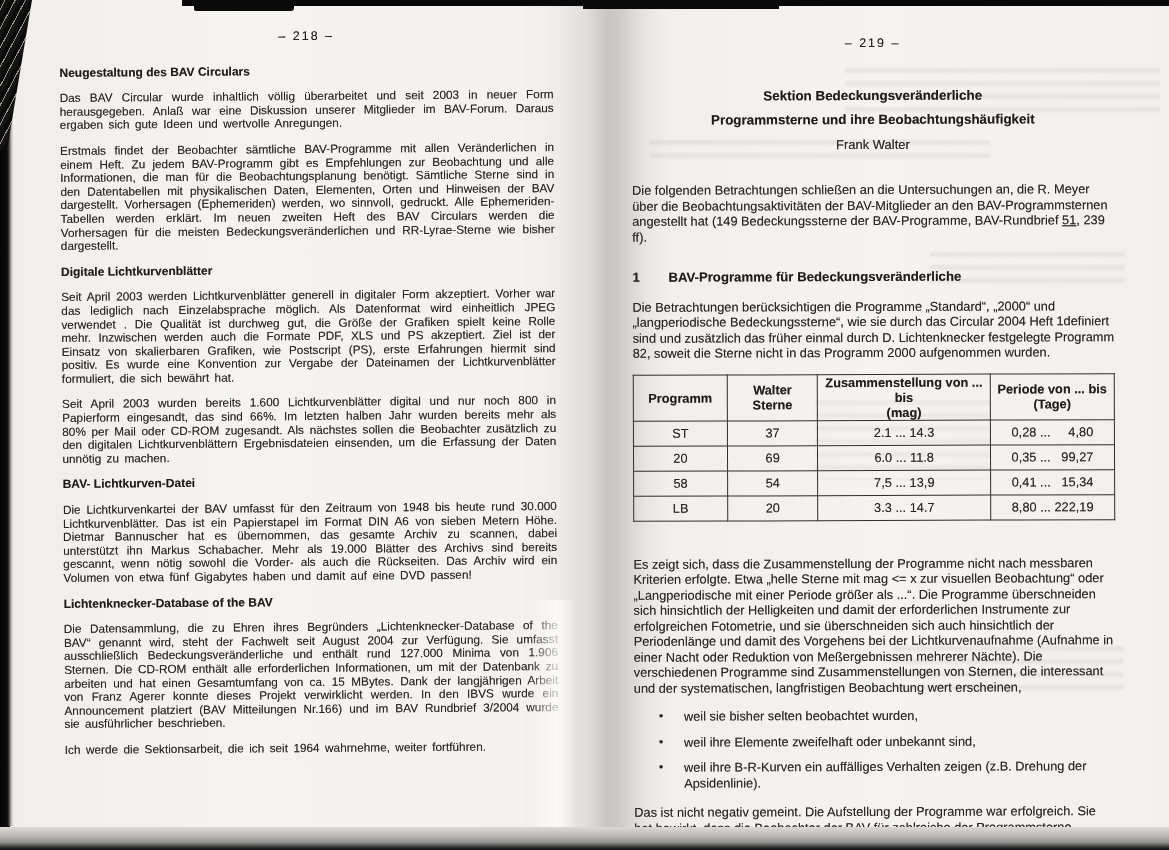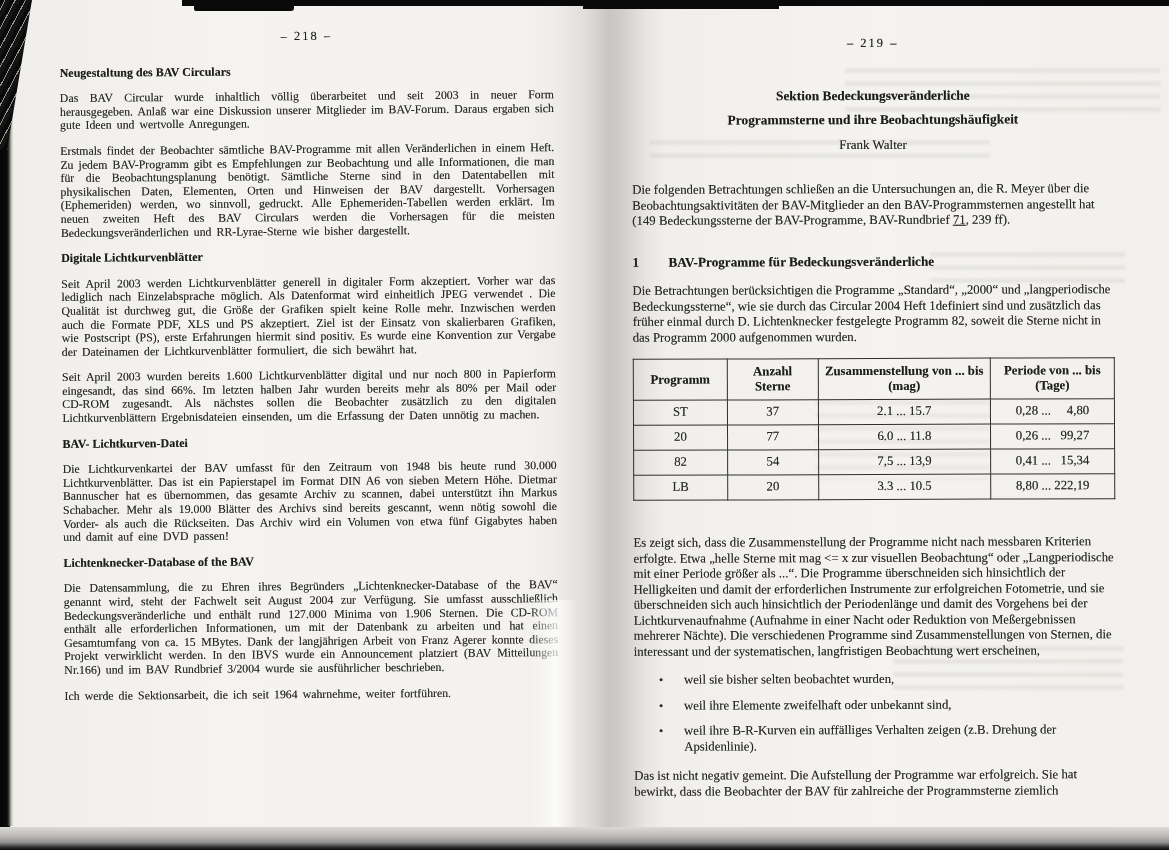--- a/index.html
+++ b/index.html
@@ -1,17 +1,17 @@
 <!DOCTYPE html>
 <html><head>
 <meta charset="utf-8">
 <style>
   html,body{margin:0;padding:0;background:#0b0b0b;}
   .scan{position:relative;width:1169px;height:850px;overflow:hidden;background:#0b0b0b;
-        font-family:Liberation Serif, serif;color:#262626;}
+        font-family:Liberation Sans, sans-serif;color:#262626;}
   .paper{position:absolute;left:10px;top:0;right:0;bottom:14px;
          background:linear-gradient(90deg,#efeeea 0%,#f4f3f0 18%,#f3f2ee 44%,#eae8e4 50%,#f0efeb 56%,#f4f3ef 75%,#f1f0ec 100%);}
   
   .edge-left{position:absolute;left:0;top:0;width:13px;height:826px;
              background:linear-gradient(90deg,#060606 0%,#0a0a0a 55%,#454543 70%,#b5b3ae 84%,#e5e3de 100%);}
   .corner-pages{position:absolute;left:0;top:0;width:32px;height:150px;
                 background:repeating-linear-gradient(118deg,#0a0a0a 0 4px,#97958f 4px 5px,#141414 5px 9px);
                 clip-path:polygon(0 0,100% 0,22% 100%,0 100%);}
   .edge-top{position:absolute;top:0;left:182px;right:0;height:6px;background:#090909;}
   .edge-top-thick1{position:absolute;top:0;left:194px;width:100px;height:11px;background:#0a0a0a;border-radius:0 0 3px 2px;}
@@ -88,58 +88,58 @@
     <div class="lh">Lichtenknecker-Database of the BAV</div>
     <p class="lp">Die Datensammlung, die zu Ehren ihres Begründers „Lichtenknecker-Database of the BAV“ genannt wird, steht der Fachwelt seit August 2004 zur Verfügung. Sie umfasst ausschließlich Bedeckungsveränderliche und enthält rund 127.000 Minima von 1.906 Sternen. Die CD-ROM enthält alle erforderlichen Informationen, um mit der Datenbank zu arbeiten und hat einen Gesamtumfang von ca. 15 MBytes. Dank der langjährigen Arbeit von Franz Agerer konnte dieses Projekt verwirklicht werden. In den IBVS wurde ein Announcement platziert (BAV Mitteilungen Nr.166) und im BAV Rundbrief 3/2004 wurde sie ausführlicher beschrieben.</p>
     <p class="lp">Ich werde die Sektionsarbeit, die ich seit 1964 wahrnehme, weiter fortführen.</p>
   </div>
 
   <div class="page page-right">
     <div class="page-number">– 219 –</div>
     <div class="rtitle center">Sektion Bedeckungsveränderliche</div>
     <div class="rtitle center">Programmsterne und ihre Beobachtungshäufigkeit</div>
     <div class="rauthor center">Frank Walter</div>
-    <p class="rp intro"><span>Die folgenden Betrachtungen schließen an die Untersuchungen an, die R. Meyer über die Beobachtungsaktivitäten der BAV-Mitglieder an den BAV-Programmsternen angestellt hat (149 Bedeckungssterne der BAV-Programme, BAV-Rundbrief </span><span class="u">71</span><span>, 239 ff).</span></p>
+    <p class="rp intro"><span>Die folgenden Betrachtungen schließen an die Untersuchungen an, die R. Meyer über die Beobachtungsaktivitäten der BAV-Mitglieder an den BAV-Programmsternen angestellt hat (149 Bedeckungssterne der BAV-Programme, BAV-Rundbrief </span><span class="u">51</span><span>, 239 ff).</span></p>
 
     <div class="sec-head"><span class="sec-num">1</span><span>BAV-Programme für Bedeckungsveränderliche</span></div>
     <p class="rp">Die Betrachtungen berücksichtigen die Programme „Standard“, „2000“ und „langperiodische Bedeckungssterne“, wie sie durch das Circular 2004 Heft 1definiert sind und zusätzlich das früher einmal durch D. Lichtenknecker festgelegte Programm 82, soweit die Sterne nicht in das Programm 2000 aufgenommen wurden.</p>
 
     <table class="prog">
       <tbody>
           <tr>
         <th class="c0">Programm</th>
-        <th class="c1">Anzahl
+        <th class="c1">Walter
 Sterne</th>
         <th class="c2">Zusammenstellung von ... bis
 (mag)</th>
         <th class="c3">Periode von ... bis
 (Tage)</th>
       </tr>
       <tr>
         <td>ST</td>
         <td>37</td>
-        <td>2.1 ... 15.7</td>
+        <td>2.1 ... 14.3</td>
         <td class="pre">0,28 ...     4,80</td>
       </tr>
       <tr>
         <td>20</td>
-        <td>77</td>
+        <td>69</td>
         <td>6.0 ... 11.8</td>
-        <td class="pre">0,26 ...   99,27</td>
+        <td class="pre">0,35 ...   99,27</td>
       </tr>
       <tr>
-        <td>82</td>
+        <td>58</td>
         <td>54</td>
         <td>7,5 ... 13,9</td>
         <td class="pre">0,41 ...   15,34</td>
       </tr>
       <tr>
         <td>LB</td>
         <td>20</td>
-        <td>3.3 ... 10.5</td>
+        <td>3.3 ... 14.7</td>
         <td class="pre">8,80 ... 222,19</td>
       </tr>
     </tbody>
       </table>
 
     <p class="rp">Es zeigt sich, dass die Zusammenstellung der Programme nicht nach messbaren Kriterien erfolgte. Etwa „helle Sterne mit mag &lt;= x zur visuellen Beobachtung“ oder „Langperiodische mit einer Periode größer als ...“. Die Programme überschneiden sich hinsichtlich der Helligkeiten und damit der erforderlichen Instrumente zur erfolgreichen Fotometrie, und sie überschneiden sich auch hinsichtlich der Periodenlänge und damit des Vorgehens bei der Lichtkurvenaufnahme (Aufnahme in einer Nacht oder Reduktion von Meßergebnissen mehrerer Nächte). Die verschiedenen Programme sind Zusammenstellungen von Sternen, die interessant und der systematischen, langfristigen Beobachtung wert erscheinen,</p>
 
     <div class="bullet-row">
       <span class="bullet-glyph">•</span>
       <span class="bullet-text">weil sie bisher selten beobachtet wurden,</span>

